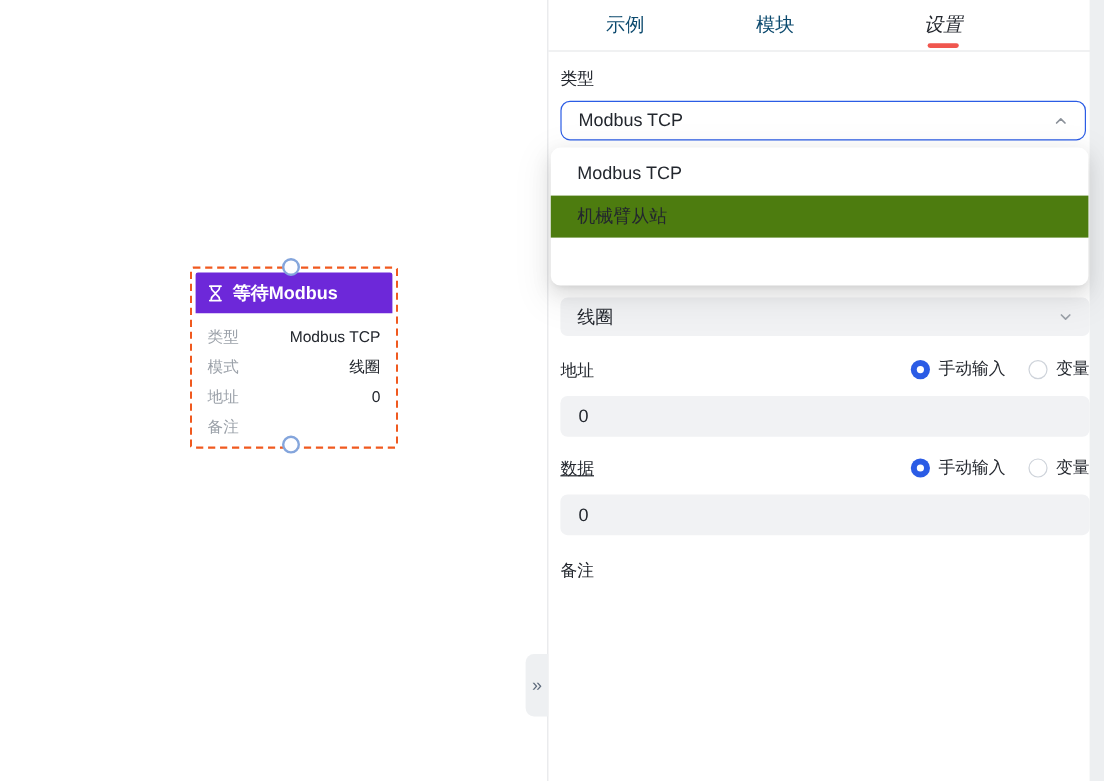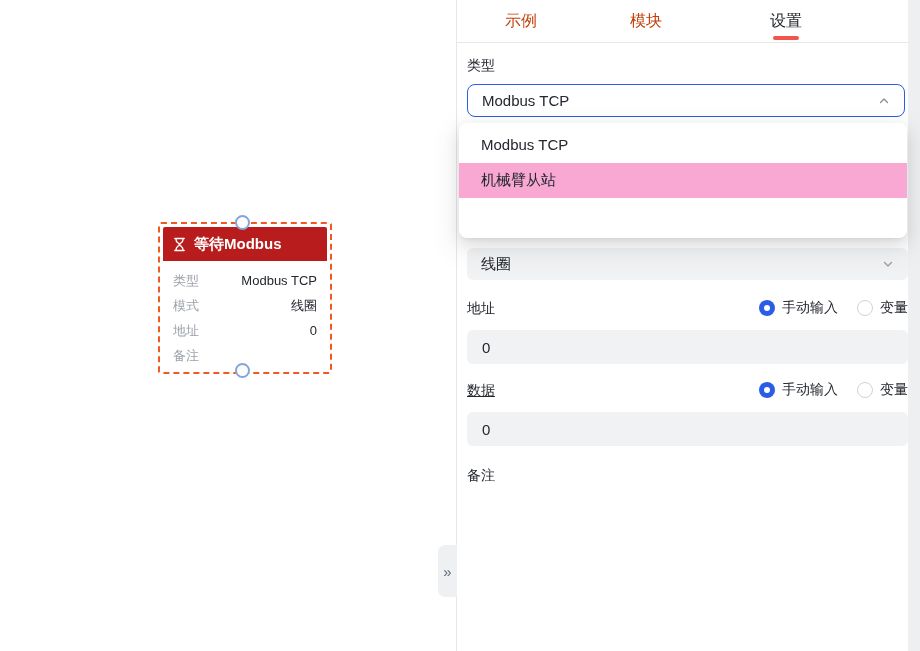--- a/index.html
+++ b/index.html
@@ -6,60 +6,60 @@
   html,body { width:920px; height:651px; overflow:hidden; background:#fff;
     font-family:"Liberation Sans","DejaVu Sans",sans-serif; }
   .app { position:relative; width:920px; height:651px; background:#fff; }
 
   
   .canvas { position:absolute; left:0; top:0; width:456px; height:651px; background:#fff; }
 
   .node-sel { position:absolute; left:158px; top:222px; width:174px; height:152px;
     border:2px dashed #f0591f; border-radius:3px; padding:3px; }
   .node { width:100%; height:100%; background:#fff; cursor:move; }
-  .node-header { height:34px; background:#b91c1c; color:#fff; display:flex; align-items:center;
+  .node-header { height:34px; background:#6d28d9; color:#fff; display:flex; align-items:center;
     gap:7px; padding:0 9px; border-radius:2px 2px 0 0; font-size:15px; font-weight:bold; }
   .node-body { padding:7px 10px 0 10px; }
   .node-row { display:flex; justify-content:space-between; align-items:center;
     height:25px; font-size:13px; }
   .node-row .lbl { color:#9ba1a9; }
   .node-row .val { color:#23272e; }
 
   .handle { position:absolute; width:15px; height:15px; border:2px solid #84a5dc;
     background:#fdfdff; border-radius:50%; z-index:5; }
   .handle.top { left:235px; top:215px; }
   .handle.bottom { left:235px; top:363px; }
 
   
   .panel { position:absolute; left:456px; top:0; width:464px; height:651px;
     background:#fff; border-left:1px solid #e5e7e9; }
 
   .tabs { position:absolute; left:0; top:0; width:452px; height:43px;
     border-bottom:1px solid #e7e8ea; }
   .tab { position:absolute; top:11px; transform:translateX(-50%);
-    font-size:16px; color:#c2410c; cursor:pointer; white-space:nowrap; }
+    font-size:16px; color:#0c4a6e; cursor:pointer; white-space:nowrap; }
   .tab.active { color:#23272e; }
-  .tab-example { left:64px; } .tab-module { left:189px; } .tab-settings { left:329px; }
+  .tab-example { left:64px; } .tab-module { left:189px; } .tab-settings { left:329px;font-style:italic; }
   .tab-underline { position:absolute; left:316px; top:36px; width:26px; height:4px;
     border-radius:2px; background:#f0564e; }
 
   .fld-label { position:absolute; left:10px; font-size:14px; color:#23272e; }
   .lbl-type { top:57px; } .lbl-addr { top:300px; } .lbl-data { top:382px;text-decoration:underline; } .lbl-note { top:467px; }
 
   .select1 { position:absolute; left:10px; top:84px; width:438px; height:33px;
     border:1.5px solid #2b5ce5; border-radius:8px; background:#fff; display:flex;
     align-items:center; justify-content:space-between; padding:0 14px; cursor:pointer; }
   .select1 .txt { font-size:15px; color:#23272e; }
 
   .dropdown { position:absolute; left:2px; top:123px; width:448px; height:115px; z-index:20;
     background:#fff; border-radius:8px; padding:4px 0;
     box-shadow:0 3px 6px -4px rgba(0,0,0,.12), 0 6px 16px rgba(0,0,0,.10), 0 9px 28px 8px rgba(0,0,0,.05); }
   .dd-opt { height:35.6px; display:flex; align-items:center; padding:0 22px;
     font-size:15px; color:#23272e; cursor:pointer; }
-  .dd-opt.hl { background:#f9a8d4; }
+  .dd-opt.hl { background:#4d7c0f; }
 
   .select2 { position:absolute; left:10px; top:248px; width:441px; height:32px;
     background:#f1f2f4; border-radius:6px; display:flex; align-items:center;
     justify-content:space-between; padding:0 14px; cursor:pointer; }
   .select2 .txt { font-size:15px; color:#23272e; }
 
   .radio-row { position:absolute; right:12px; display:flex; align-items:center; gap:9px;
     font-size:14px; color:#23272e; }
   .radios-addr { top:299px; } .radios-data { top:381px; }
   .radio-item { display:flex; align-items:center; gap:7px; cursor:pointer; }

